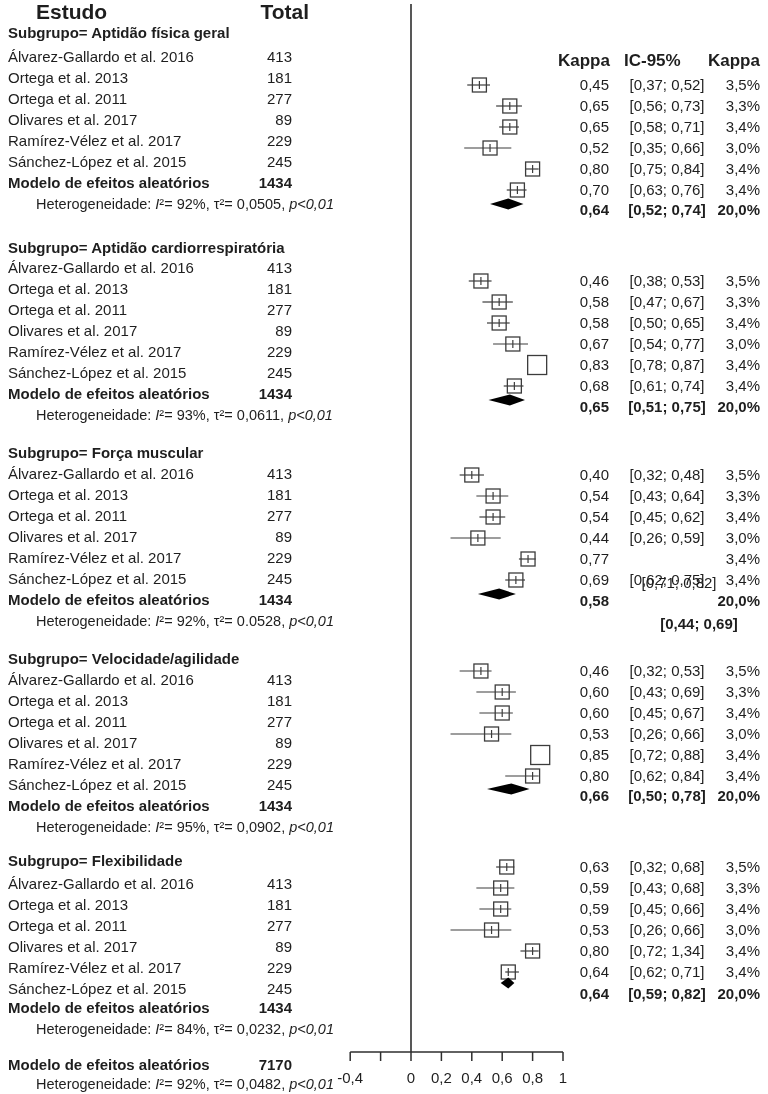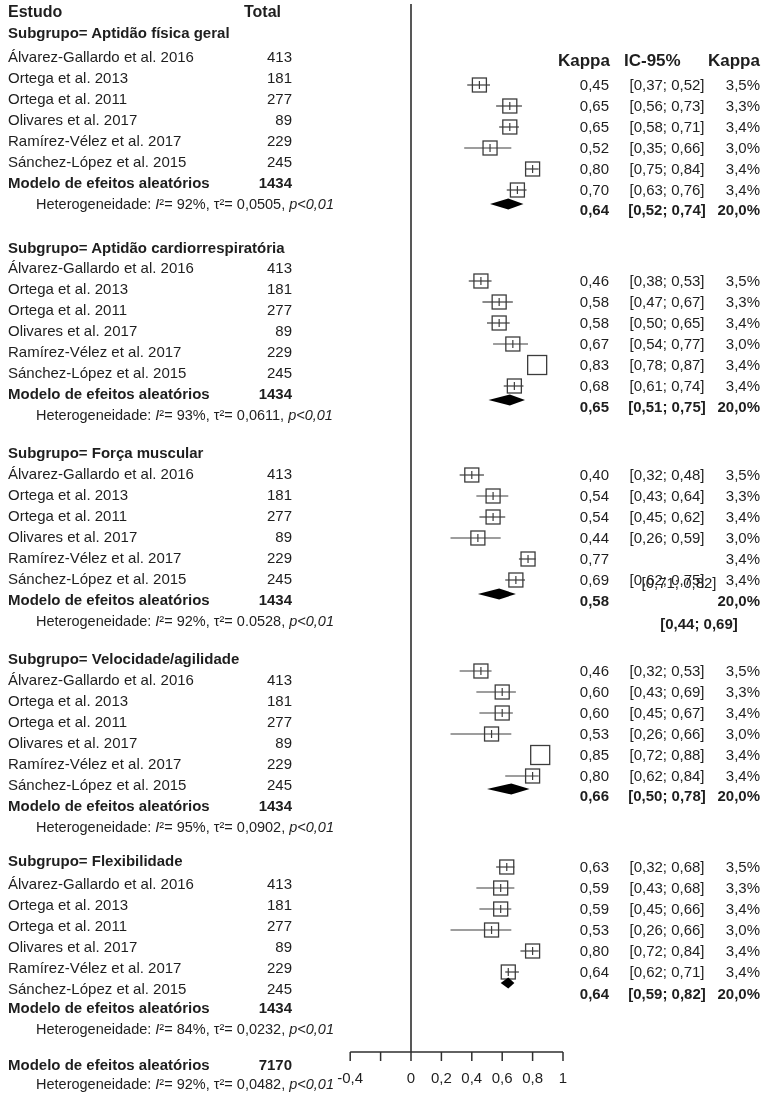--- a/index.html
+++ b/index.html
@@ -6,21 +6,21 @@
   .stage{position:relative;width:768px;height:1094px;background:#ffffff;
          font-family:"Liberation Sans",sans-serif;color:#1e1e1e;overflow:hidden;}
   .cell{position:absolute;height:20px;line-height:20px;font-size:15px;white-space:nowrap;color:#1e1e1e;}
   .bold{font-weight:700;}
   .c-name{left:8px;}
   .c-total{left:200px;width:92px;text-align:right;}
   .c-kappa{left:529px;width:80px;text-align:right;}
   .c-ci{left:624px;width:86px;text-align:center;}
   .c-peso{left:694px;width:66px;text-align:right;}
   .het{font-size:14.5px;margin-left:28px;}
-  .hdr{position:absolute;font-weight:700;font-size:16px;height:22px;line-height:22px;white-space:nowrap;}
+  .hdr{position:absolute;font-weight:700;font-size:21px;height:22px;line-height:22px;white-space:nowrap;margin-left:28px;}
   .hdr2{position:absolute;font-weight:700;font-size:17px;height:20px;line-height:20px;white-space:nowrap;text-align:left;}
   #plot-svg{position:absolute;left:0;top:0;}
   #plot-svg text{font-family:"Liberation Sans",sans-serif;font-size:15px;fill:#1e1e1e;}
 </style>
 </head>
 <body>
 
 <div class="stage">
   <svg id="plot-svg" width="768" height="1094" viewBox="0 0 768 1094">
       <line x1="411" y1="4" x2="411" y2="1052" stroke="#2e2e2e" stroke-width="1.6"></line>
@@ -305,21 +305,21 @@
       <div class="cell c-ci" style="top: 899px;">[0,45; 0,66]</div>
       <div class="cell c-peso" style="top: 899px;">3,4%</div>
       <div class="cell c-name" style="top: 937px;">Olivares et al. 2017</div>
       <div class="cell c-total" style="top: 937px;">89</div>
       <div class="cell c-kappa" style="top: 920px;">0,53</div>
       <div class="cell c-ci" style="top: 920px;">[0,26; 0,66]</div>
       <div class="cell c-peso" style="top: 920px;">3,0%</div>
       <div class="cell c-name" style="top: 958px;">Ramírez-Vélez et al. 2017</div>
       <div class="cell c-total" style="top: 958px;">229</div>
       <div class="cell c-kappa" style="top: 941px;">0,80</div>
-      <div class="cell c-ci" style="top: 941px;">[0,72; 0,84]</div>
+      <div class="cell c-ci" style="top: 941px;">[0,72; 1,34]</div>
       <div class="cell c-peso" style="top: 941px;">3,4%</div>
       <div class="cell c-name" style="top: 979px;">Sánchez-López et al. 2015</div>
       <div class="cell c-total" style="top: 979px;">245</div>
       <div class="cell c-kappa" style="top: 962px;">0,64</div>
       <div class="cell c-ci" style="top: 962px;">[0,62; 0,71]</div>
       <div class="cell c-peso" style="top: 962px;">3,4%</div>
       <div class="cell c-name bold" style="top: 998px;">Modelo de efeitos aleatórios</div>
       <div class="cell c-total bold" style="top: 998px;">1434</div>
       <div class="cell c-kappa bold" style="top: 984px;">0,64</div>
       <div class="cell c-ci bold" style="top: 984px;">[0,59; 0,82]</div>

